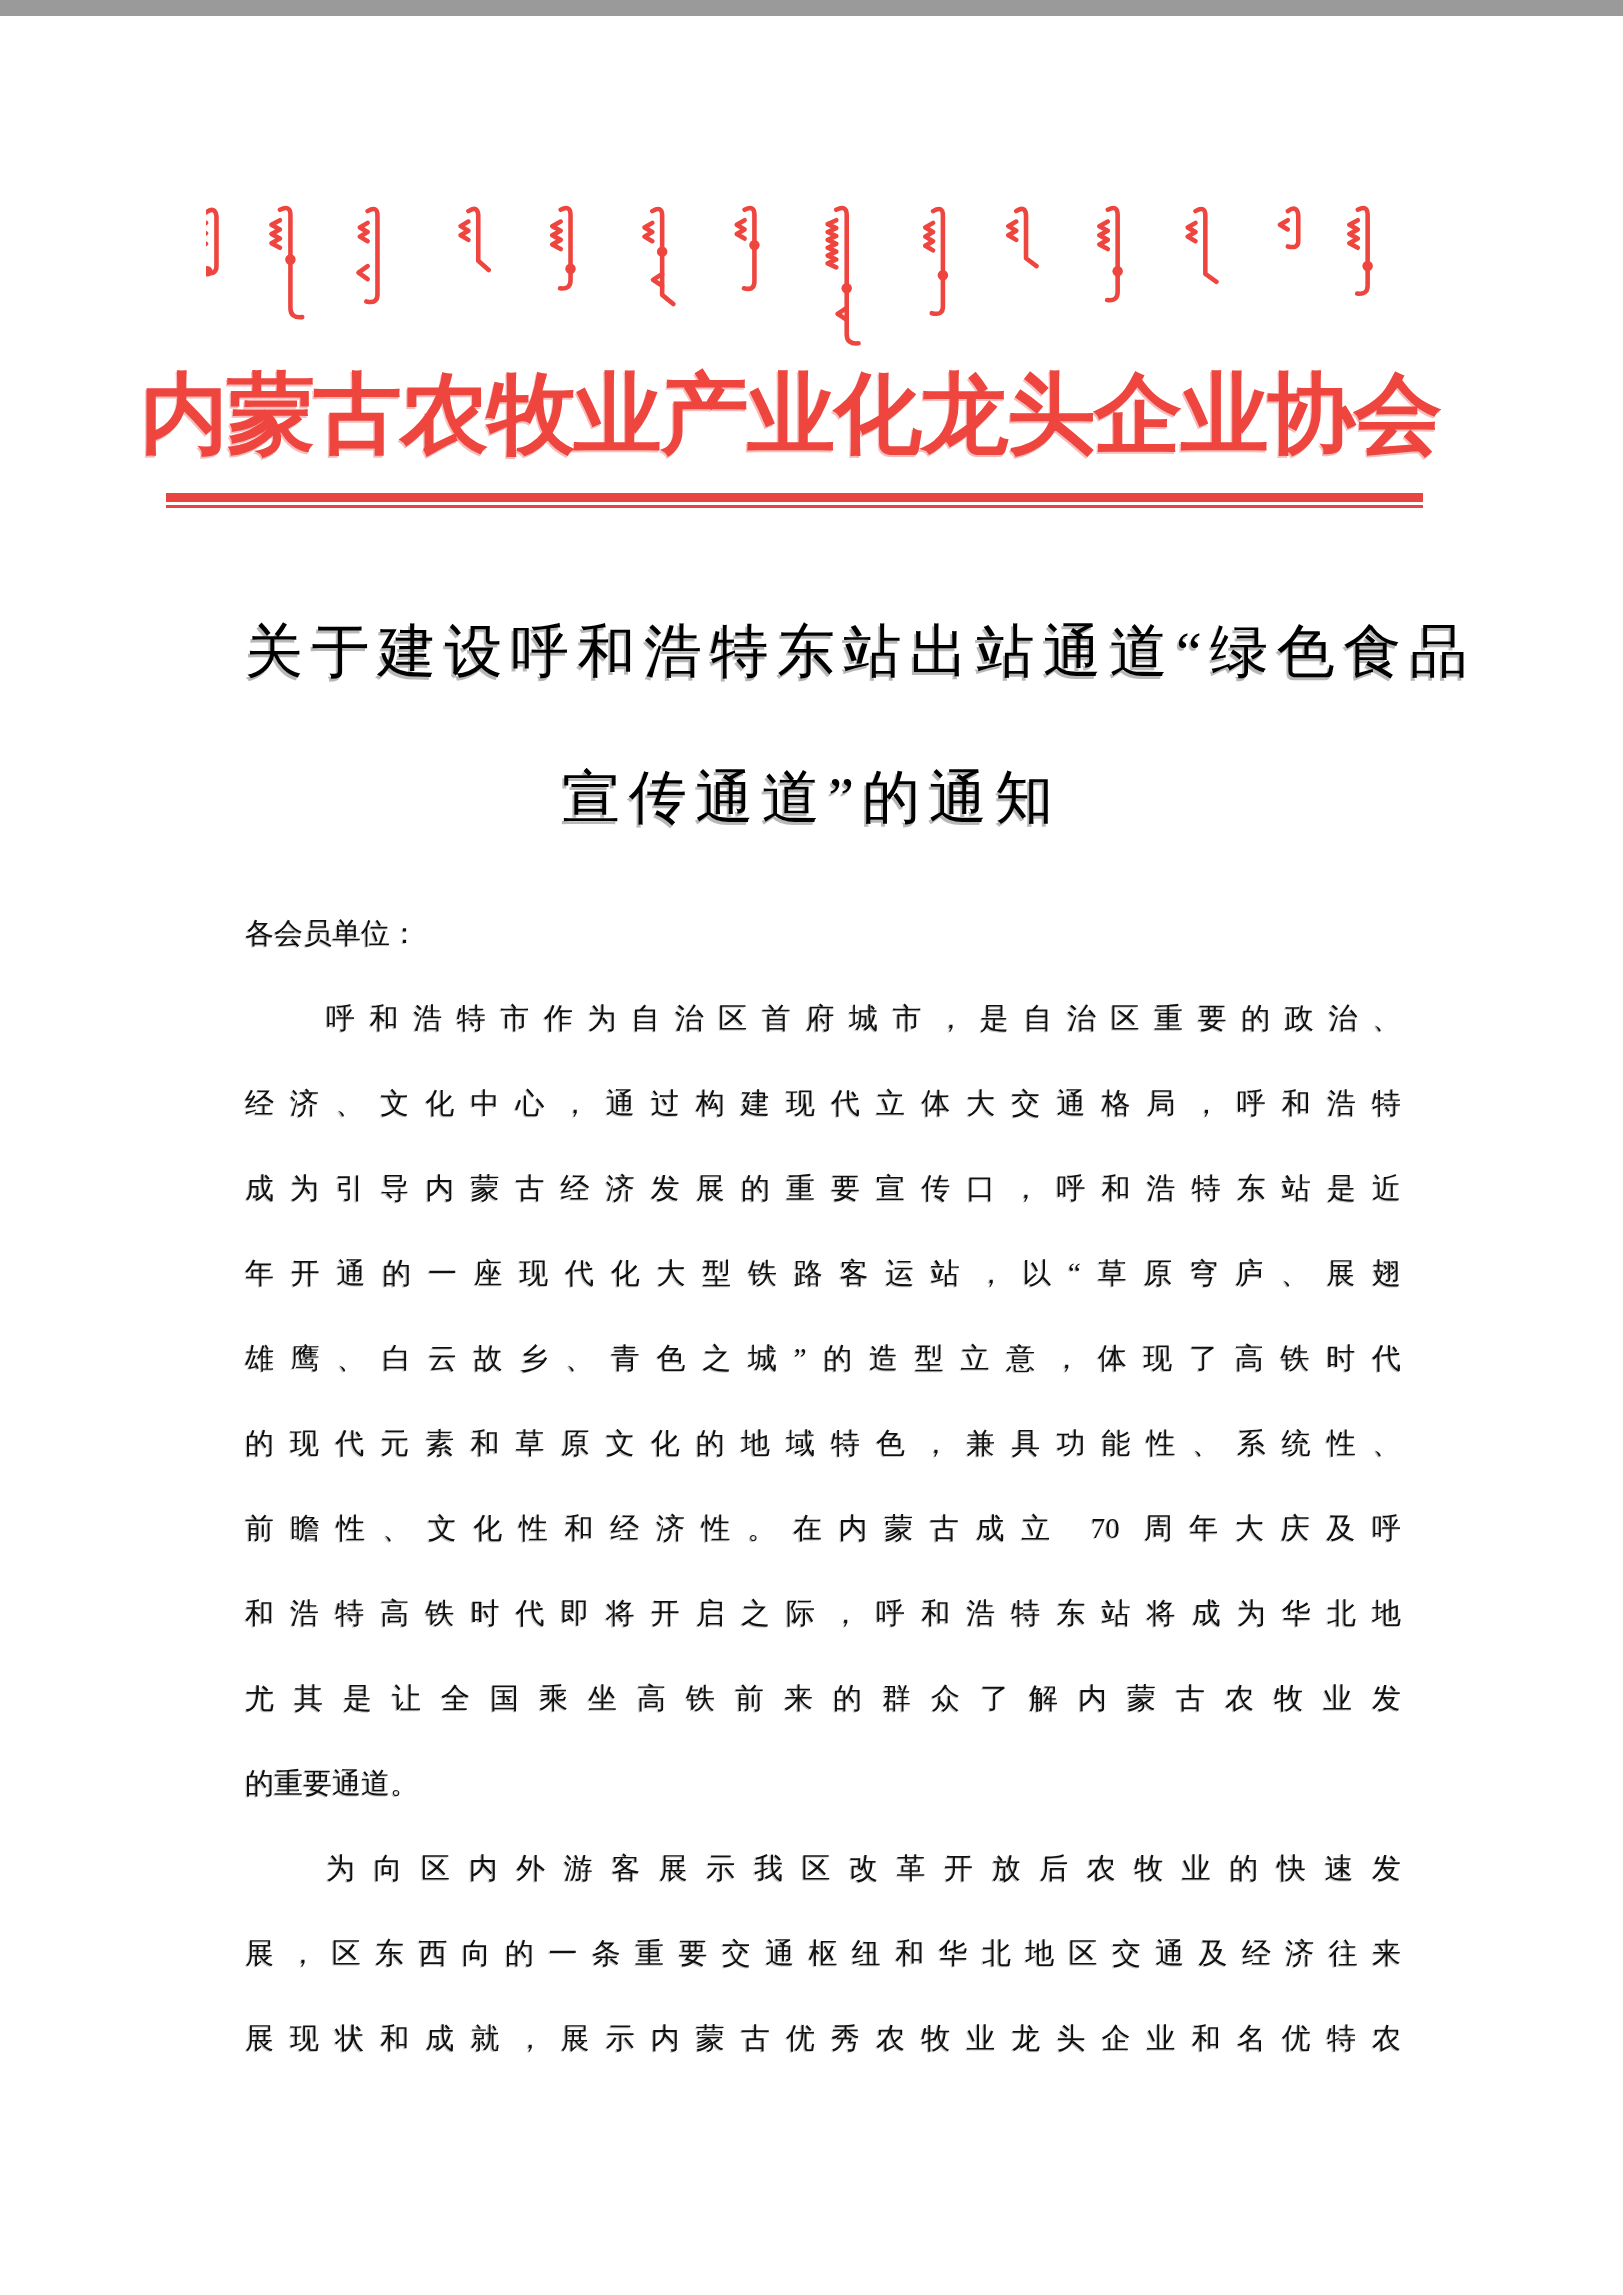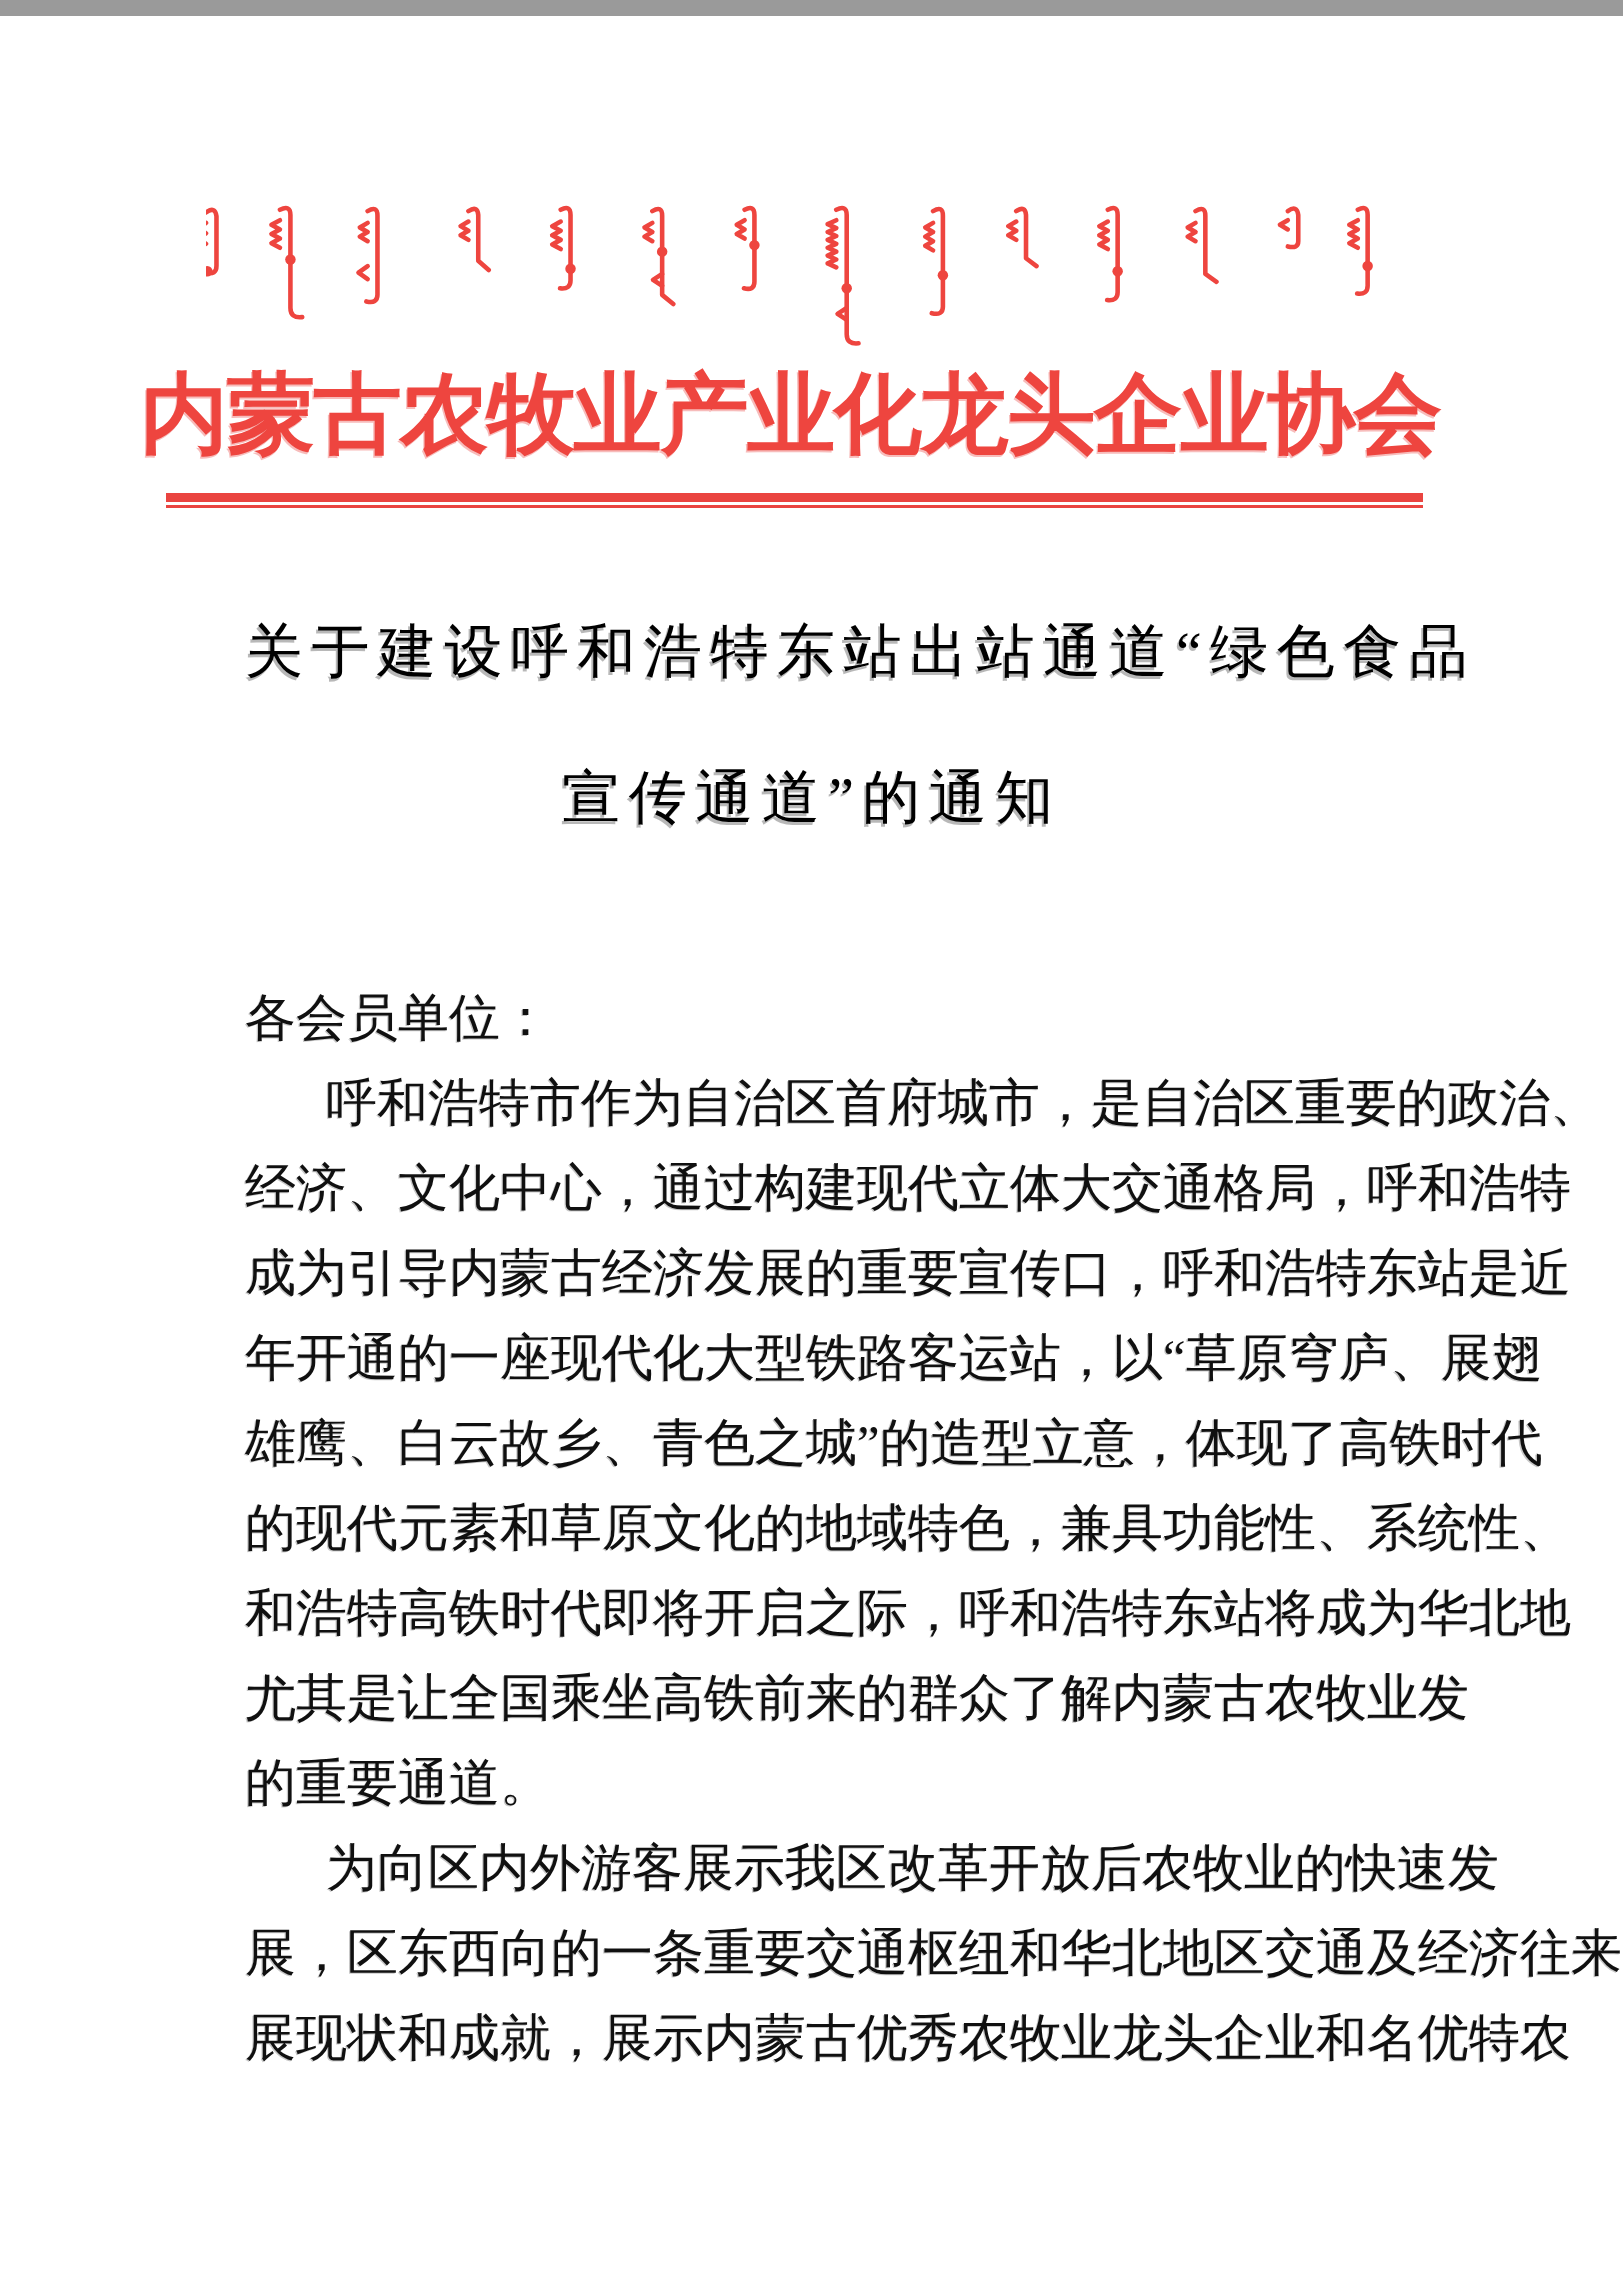--- a/index.html
+++ b/index.html
@@ -55,24 +55,24 @@
     text-shadow: -2px 2.6px 0 rgba(0, 0, 0, 0.28);
     white-space: nowrap;
   }
   .title-1 { top: 603px; }
   .title-2 { top: 749px; }
 
   
   .body-block {
     position: absolute;
     left: 245px;
-    top: 960px;
+    top: 875px;
     width: 1156px;
     color: #101010;
-    font-size: 51px;
+    font-size: 29px;
   }
   .ln {
     height: 85px;
     line-height: 85px;
     text-align: justify;
     text-align-last: justify;
     text-justify: inter-character;
     text-shadow: -1.3px 1.3px 0 rgba(0, 0, 0, 0.22);
     white-space: nowrap;
   }
@@ -161,20 +161,21 @@
   <h2 class="title title-2">宣传通道”的通知</h2>
 
   <div class="body-block">
     <div class="ln left">各会员单位：</div>
     <div class="ln indent">呼和浩特市作为自治区首府城市，是自治区重要的政治、</div>
     <div class="ln">经济、文化中心，通过构建现代立体大交通格局，呼和浩特</div>
     <div class="ln">成为引导内蒙古经济发展的重要宣传口，呼和浩特东站是近</div>
     <div class="ln">年开通的一座现代化大型铁路客运站，以“草原穹庐、展翅</div>
     <div class="ln">雄鹰、白云故乡、青色之城”的造型立意，体现了高铁时代</div>
     <div class="ln">的现代元素和草原文化的地域特色，兼具功能性、系统性、</div>
+    <div class="ln">前瞻性、文化性和经济性。在内蒙古成立 70 周年大庆及呼</div>
     <div class="ln">和浩特高铁时代即将开启之际，呼和浩特东站将成为华北地</div>
     <div class="ln">尤其是让全国乘坐高铁前来的群众了解内蒙古农牧业发</div>
     <div class="ln left">的重要通道。</div>
     <div class="ln indent">为向区内外游客展示我区改革开放后农牧业的快速发</div>
     <div class="ln">展，区东西向的一条重要交通枢纽和华北地区交通及经济往来</div>
     <div class="ln">展现状和成就，展示内蒙古优秀农牧业龙头企业和名优特农</div>
   </div>
 
 </div>
 

